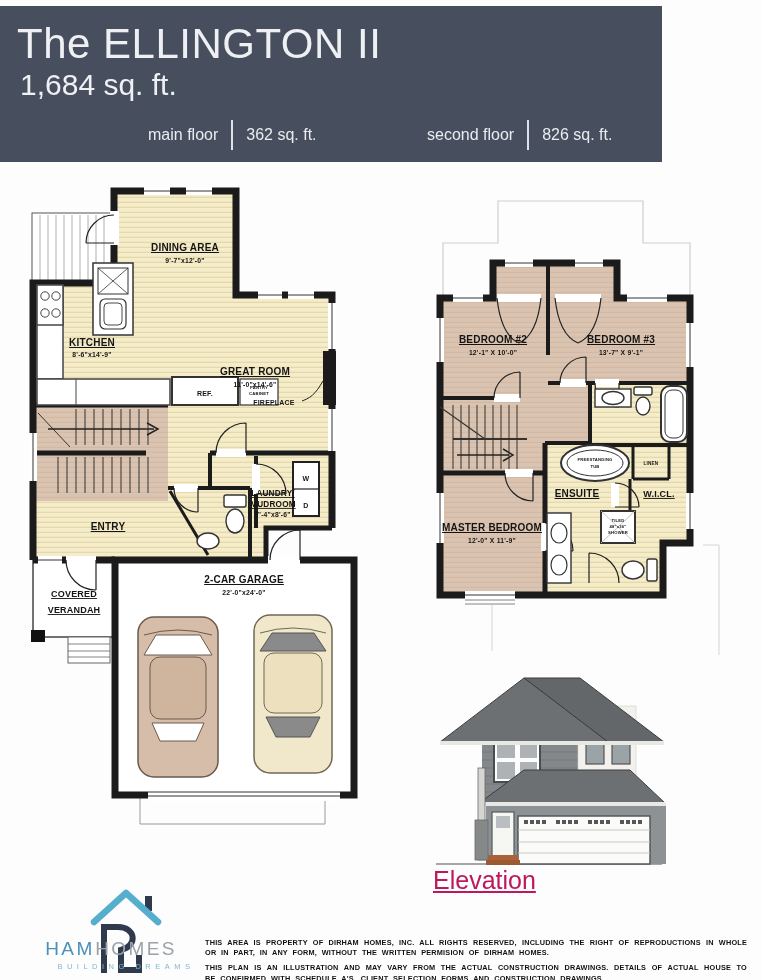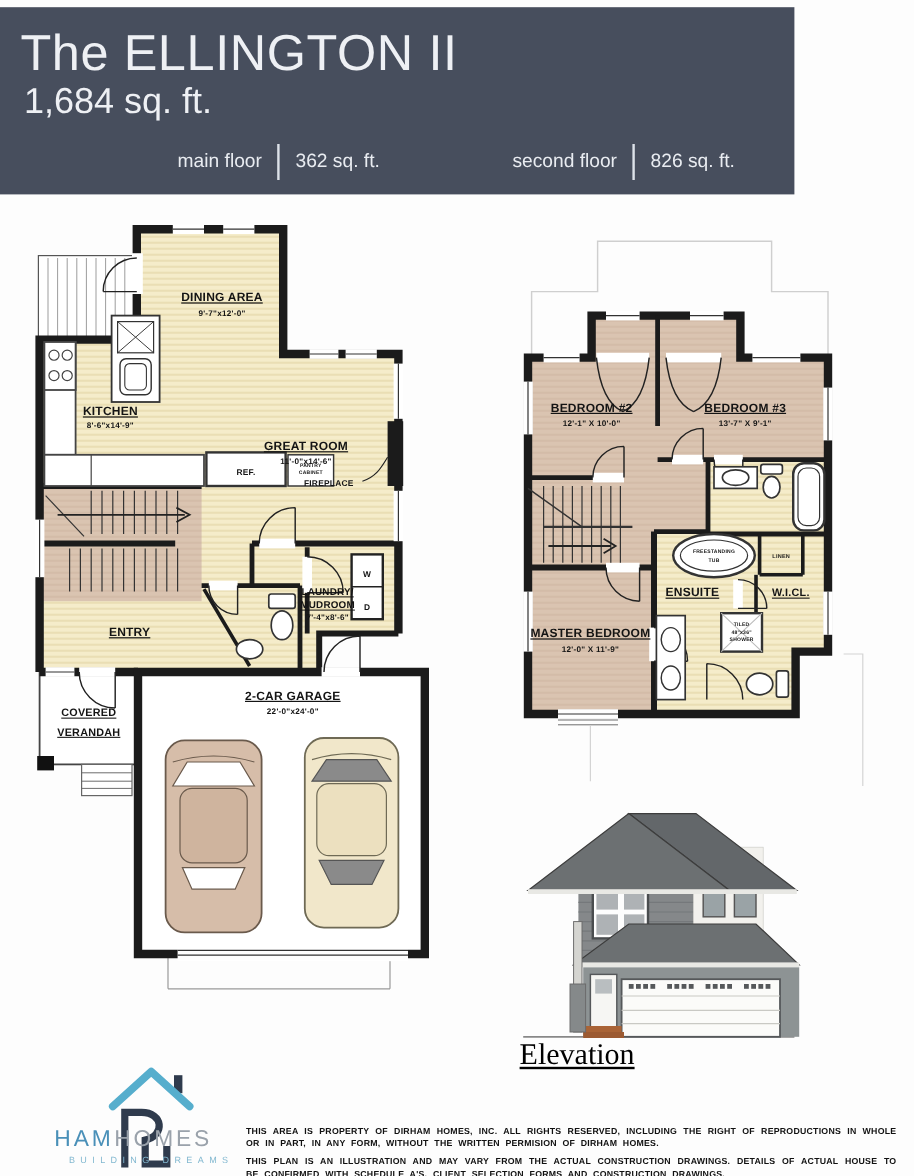--- a/index.html
+++ b/index.html
@@ -16,22 +16,22 @@
   svg.plan { position:absolute; }
   svg text { font-family:"Liberation Sans", sans-serif; font-weight:700; fill:#141414;
              text-anchor:middle; letter-spacing:0.2px; }
   .rn  { font-size:10px;  text-decoration:underline; }
   .rn8 { font-size:8.2px; text-decoration:underline; }
   .rn9 { font-size:9px;   text-decoration:underline; }
   .rd  { font-size:6.8px; }
   .sm  { font-size:7px; }
   .t4  { font-size:4.2px; }
   .t45 { font-size:4.6px; }
-  .elev-label { position:absolute; left:433px; top:866px; font-size:25px; color:#000000;
-                text-decoration:underline;font-family:Liberation Serif, serif; }
+  .elev-label { position:absolute; left:433px; top:866px; font-size:25px; color:#be185d;
+                text-decoration:underline; }
   .legal { position:absolute; left:205px; top:938px; width:542px; color:#111; }
   .legal p { margin:0 0 5px 0; font-size:7.3px; font-weight:700; line-height:1.4;
              text-align:justify; letter-spacing:0.2px; word-spacing:2.5px; }
   .logo-wrap { position:absolute; left:42px; top:882px; }
 </style>
 </head>
 <body>
 
 <div class="header">
   <div class="title">The ELLINGTON II</div>

